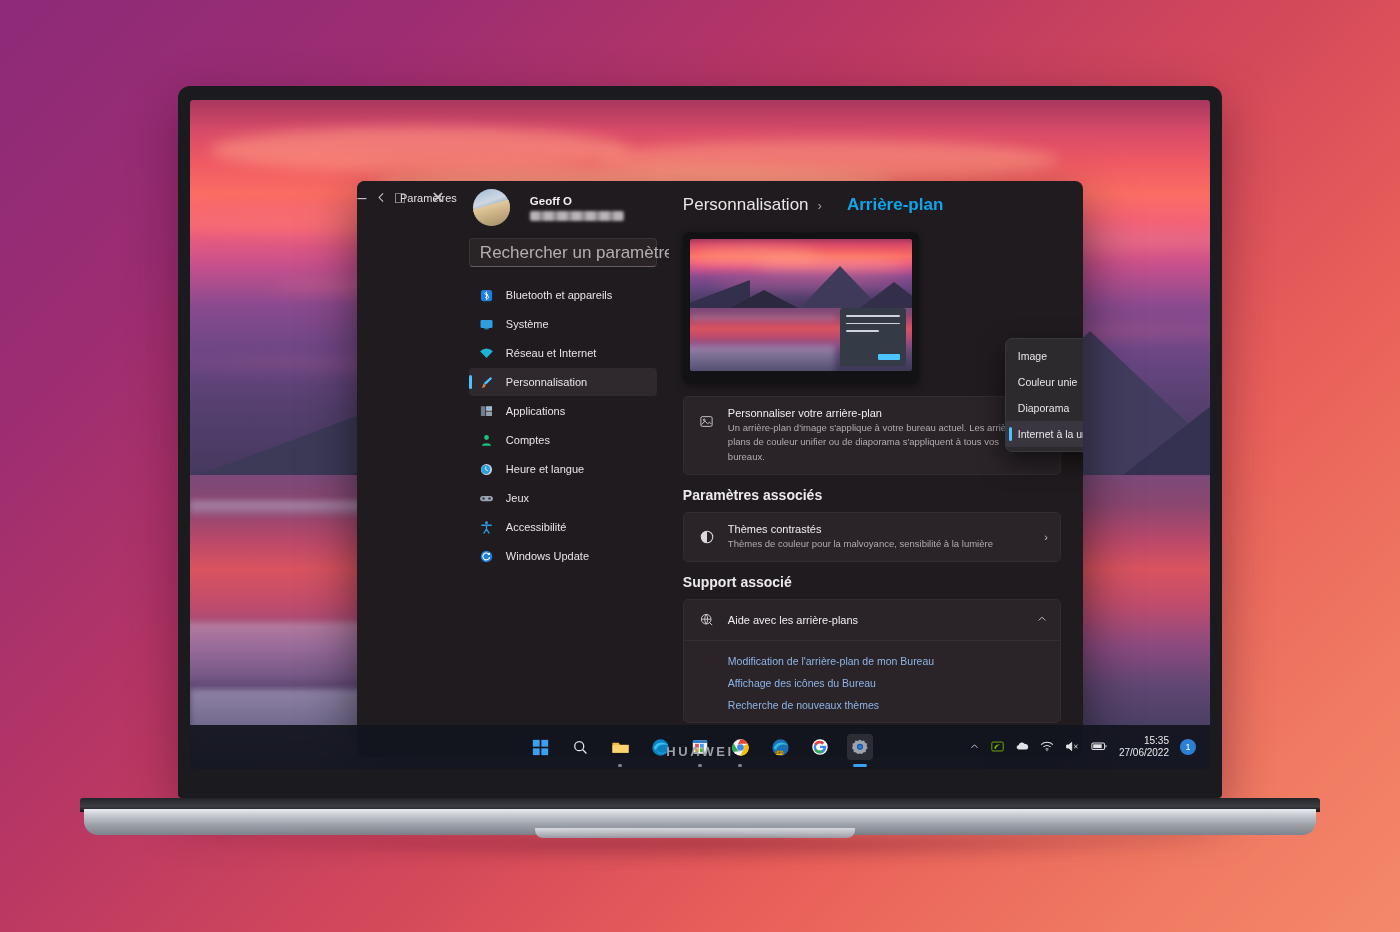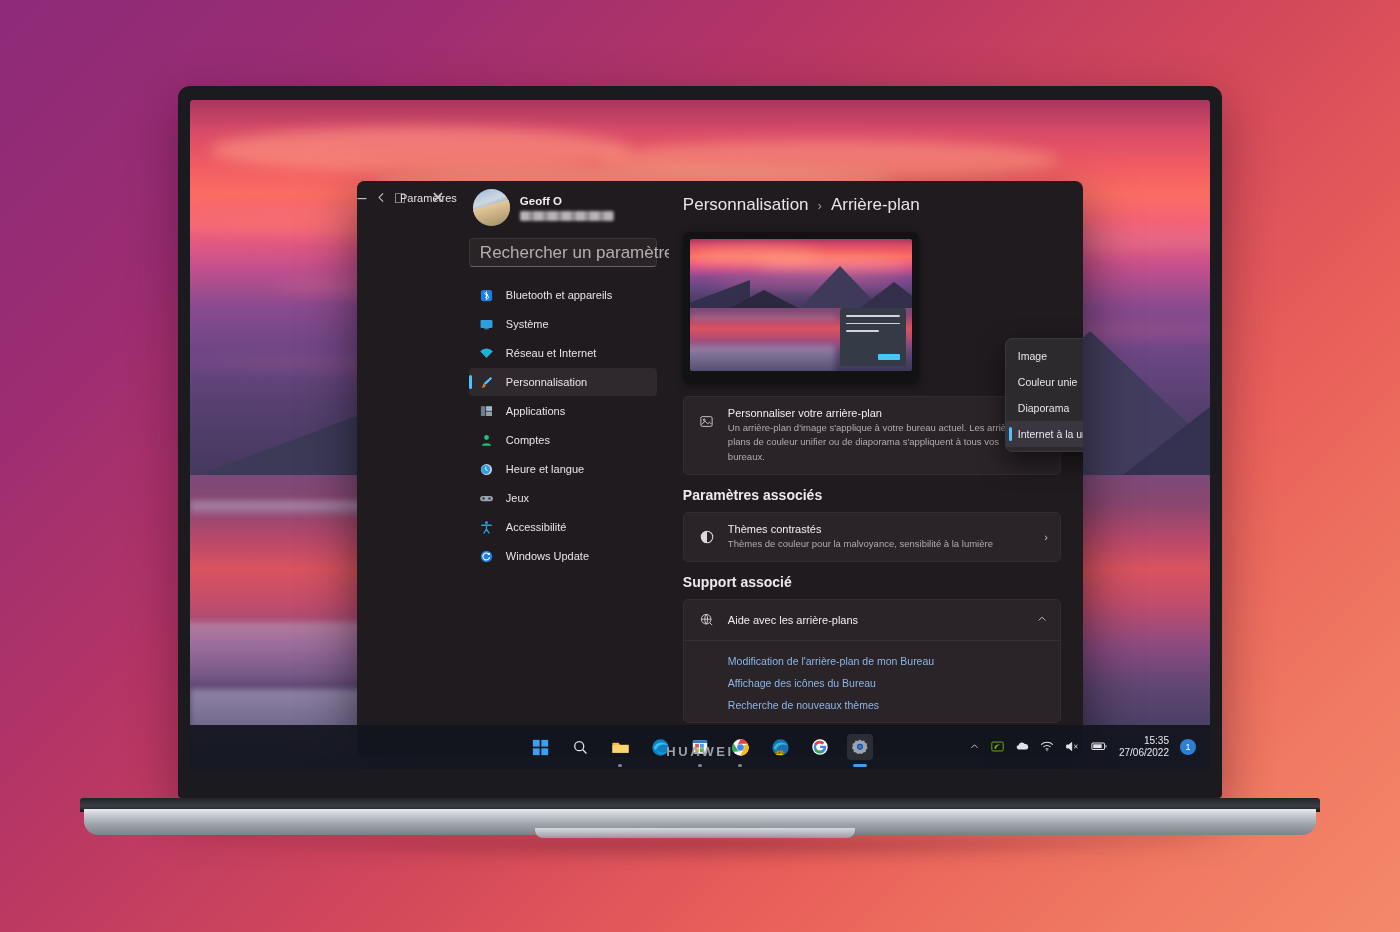--- a/index.html
+++ b/index.html
@@ -194,21 +194,21 @@
   .wc { width: 38px; height: 33px; display:flex; align-items:center; justify-content:center; color:#c9c5c7; }
 
   #win-body { flex: 1; display: flex; min-height: 0; }
 
   
   #sidebar {
     width: 212px; flex: 0 0 212px;
     padding: 0 12px;
     overflow: hidden;
   }
-  #profile { display: flex; align-items: center; gap: 10px; padding: 8px 4px 12px 4px; }
+  #profile { display: flex; align-items: center; gap: 20px; padding: 8px 4px 12px 4px; }
   #avatar {
     width: 37px; height: 37px; border-radius: 50%;
     background: linear-gradient(160deg,#9db9d8 0%, #cfd8e2 35%, #6d7f96 70%, #3d4a5e 100%);
     flex: 0 0 37px; overflow: hidden; position: relative;
   }
   #avatar::after {
     content:''; position:absolute; left:-6px; bottom:-4px; width: 56px; height: 26px;
     background: linear-gradient(180deg,#e3c99a,#a08b62);
     transform: rotate(-16deg);
   }
@@ -254,21 +254,21 @@
   
   #content {
     flex: 1; min-width: 0;
     padding: 14px 22px 0 14px;
     overflow: hidden;
     position: relative;
   }
   #breadcrumb { display: flex; align-items: center; gap: 9px; margin-bottom: 17px; }
   #crumb-parent { font-size: 17px; color: #e9e6e8; }
   #crumb-sep { font-size: 13px; color: #a29b9f; }
-  #crumb-current { font-size: 17px; font-weight: 400; color: #e5e5e5; }
+  #crumb-current { font-size: 17px; font-weight: 700; color: #0ea5e9; margin-left: 16px; }
 
   
   #preview-wrap { margin-bottom: 12px; }
   #monitor {
     width: 236px; height: 152px;
     background: #121113;
     border-radius: 7px;
     padding: 7px 7px 13px 7px;
     box-shadow: 0 2px 10px rgba(0,0,0,.4);
   }

